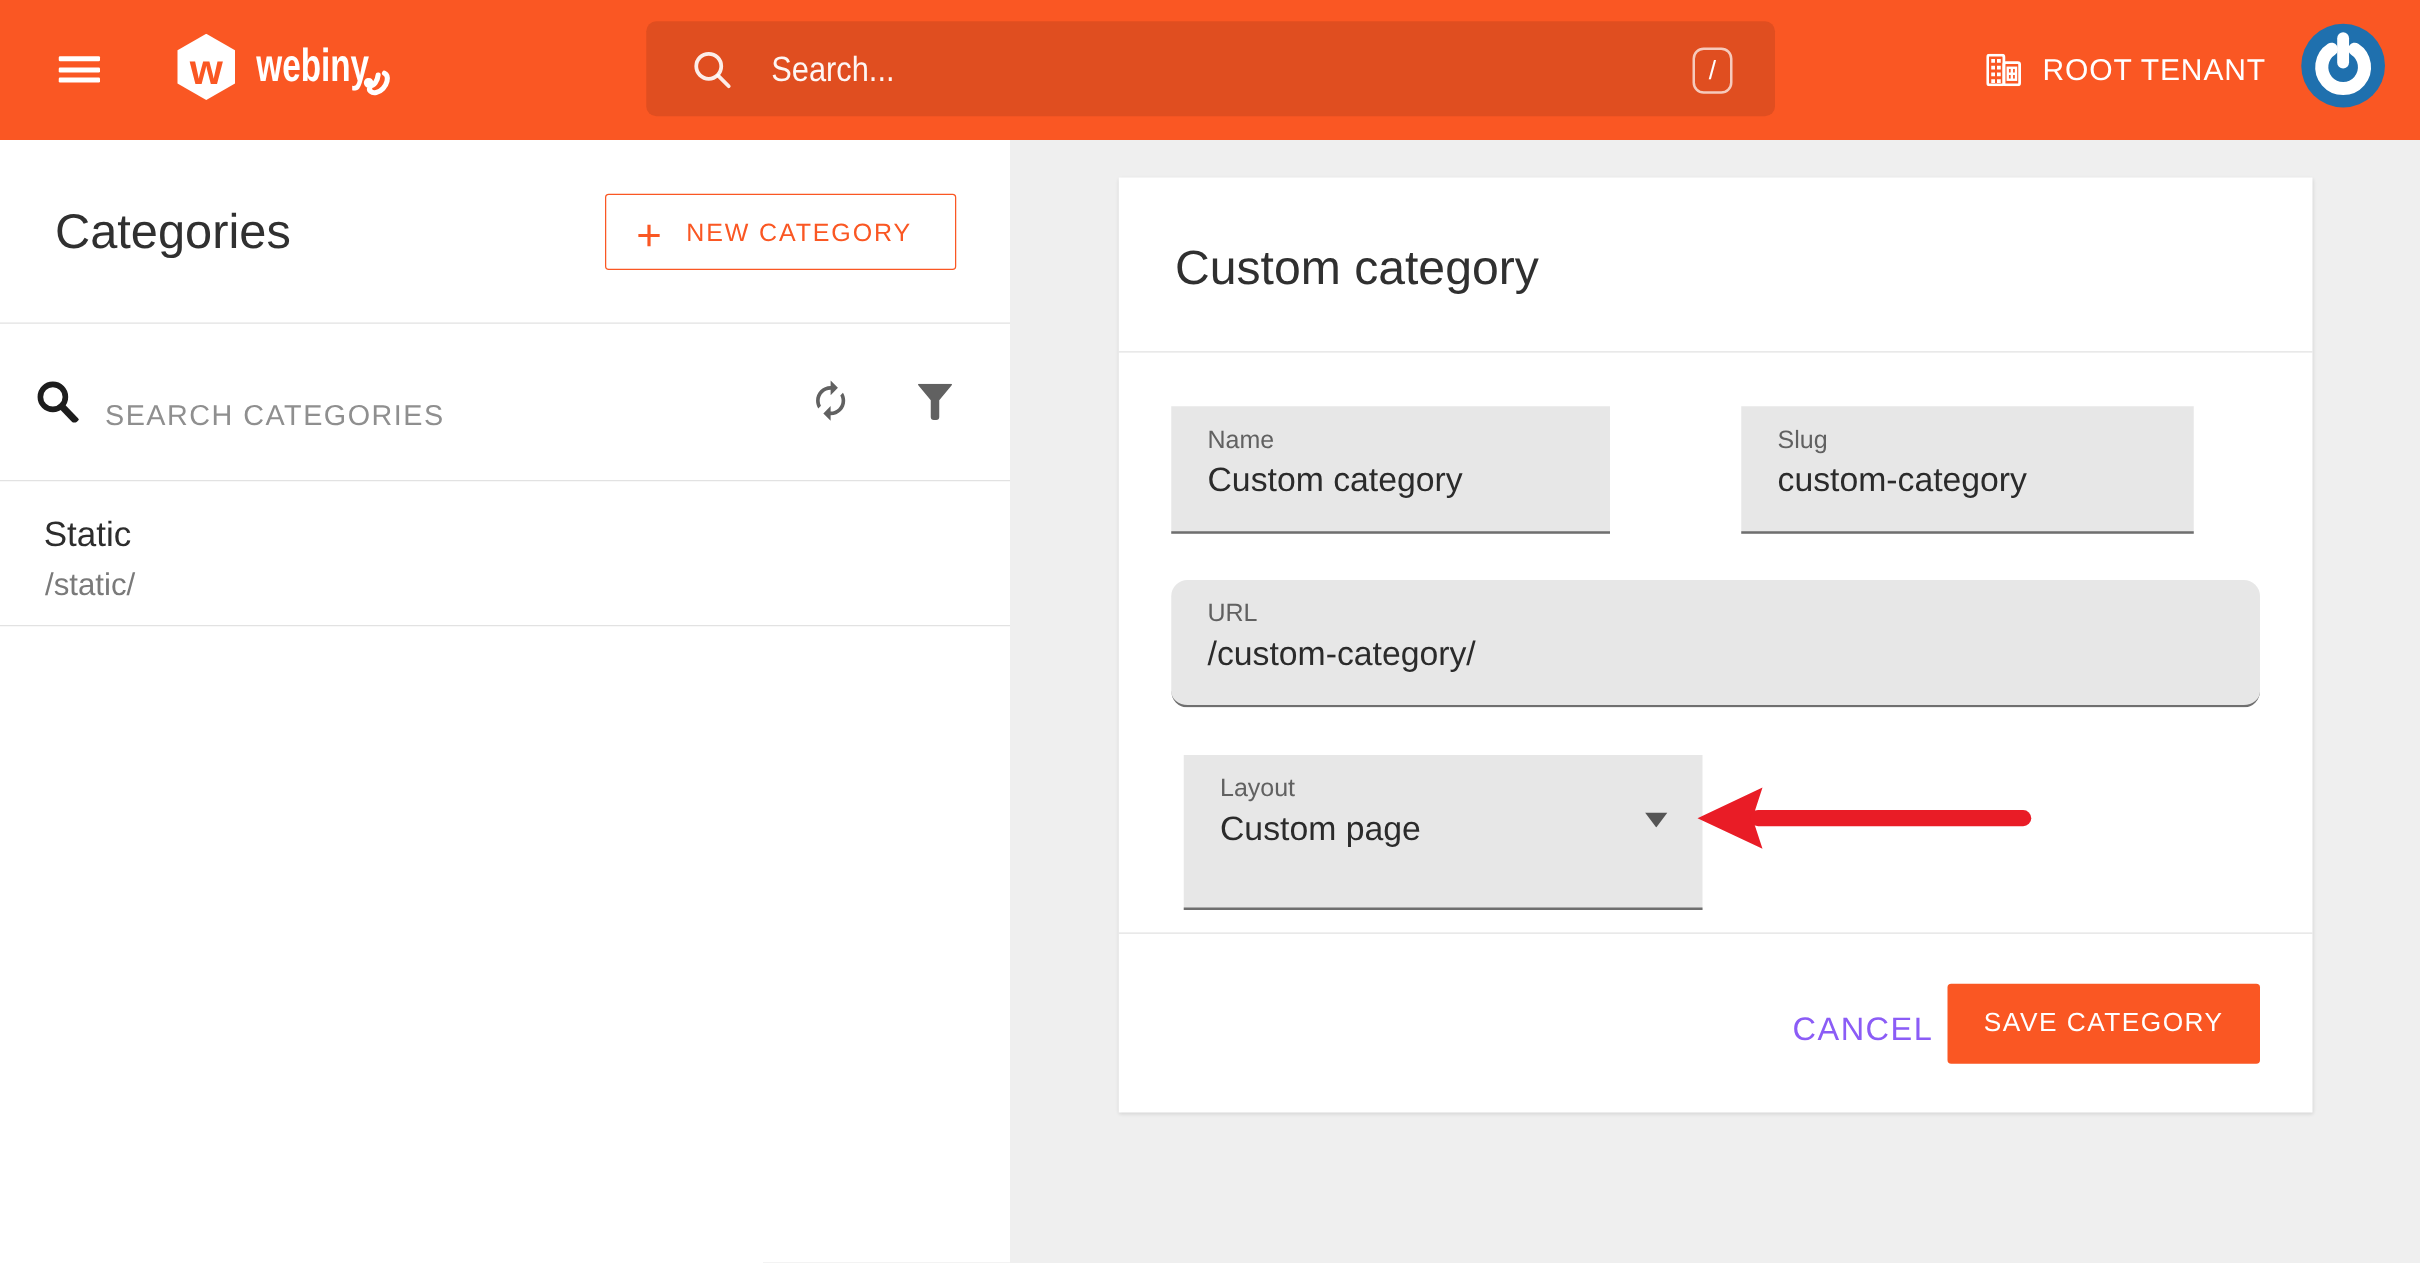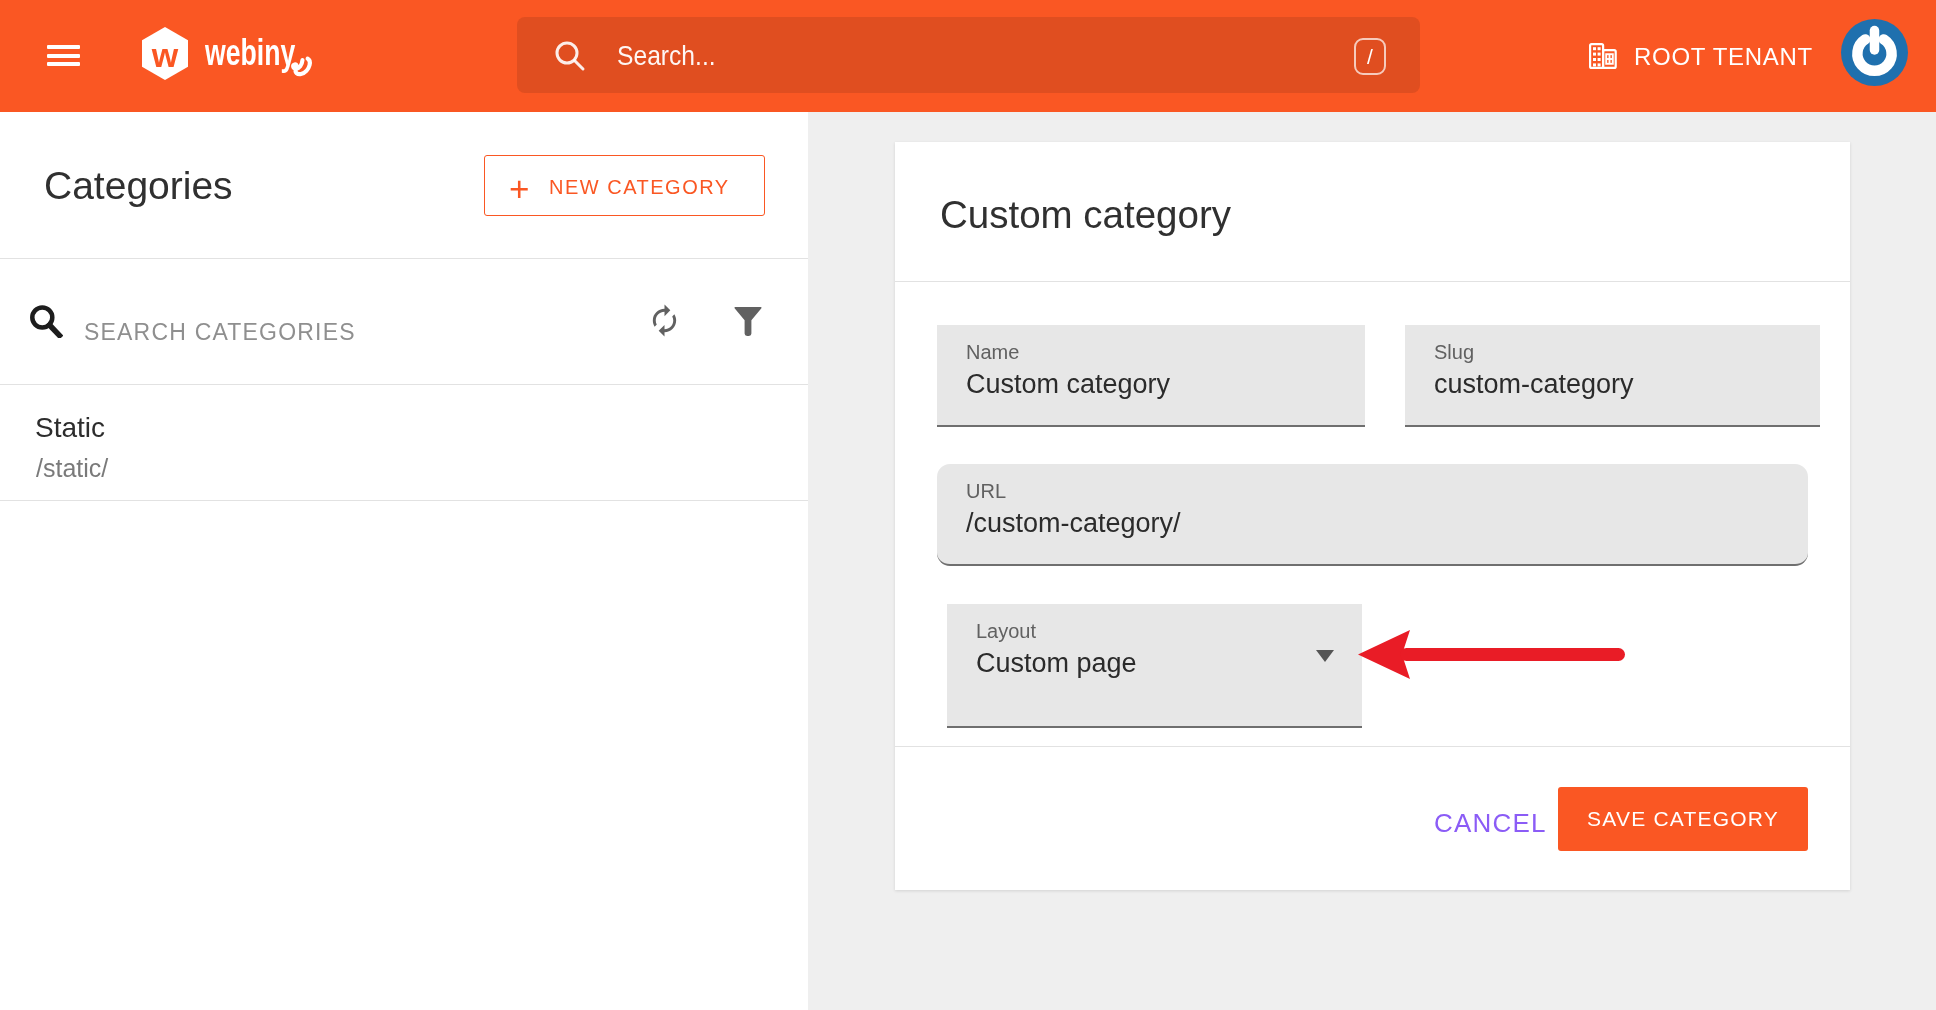--- a/index.html
+++ b/index.html
@@ -98,25 +98,25 @@
     <path fill="#616161" d="M1.2 0 H26.8 Q28.2 0 27.2 1.4 L17.4 13.2 V26.6 Q17.4 29 14.9 29 H13.1 Q10.6 29 10.6 26.6 V13.2 L0.8 1.4 Q-0.2 0 1.2 0 Z"></path>
   </svg>
   <div class="abs divider" style="top:384px;"></div>
   <div class="abs" id="static1">Static</div>
   <div class="abs" id="static2">/static/</div>
   <div class="abs divider" style="top:500px;"></div>
 
   <div class="abs" id="card">
     <div id="cardtitle">Custom category</div>
     <div class="cdiv" style="top:139px;"></div>
-    <div class="field" style="left:42px;top:183px;width:428px;height:102px;">
+    <div class="field" style="left:42px;top:183px;width:351px;height:102px;">
       <div class="lab">Name</div>
       <div class="val">Custom category</div>
     </div>
-    <div class="field" style="left:498px;top:183px;width:415px;height:102px;margin-left:12px;">
+    <div class="field" style="left:498px;top:183px;width:362px;height:102px;">
       <div class="lab">Slug</div>
       <div class="val">custom-category</div>
     </div>
     <div class="field" style="left:42px;top:322px;width:871px;height:102px;border-radius:13px;">
       <div class="lab">URL</div>
       <div class="val">/custom-category/</div>
     </div>
     <div class="field" style="left:52px;top:462px;width:415px;height:124px;">
       <div class="lab">Layout</div>
       <div class="val">Custom page</div>

